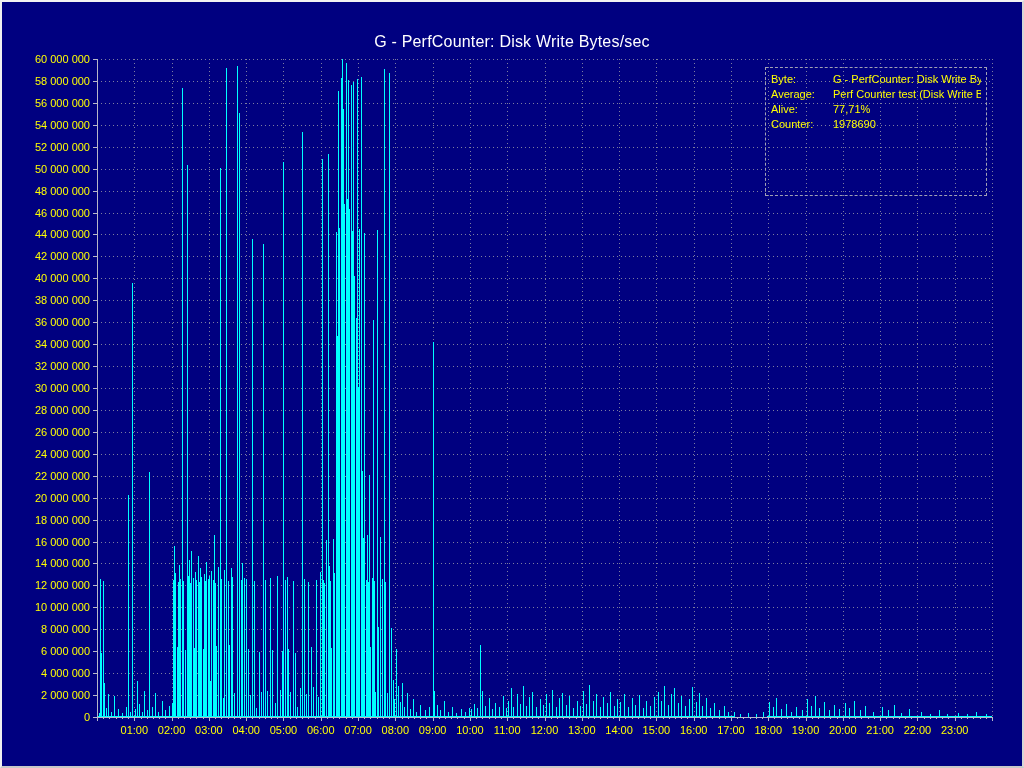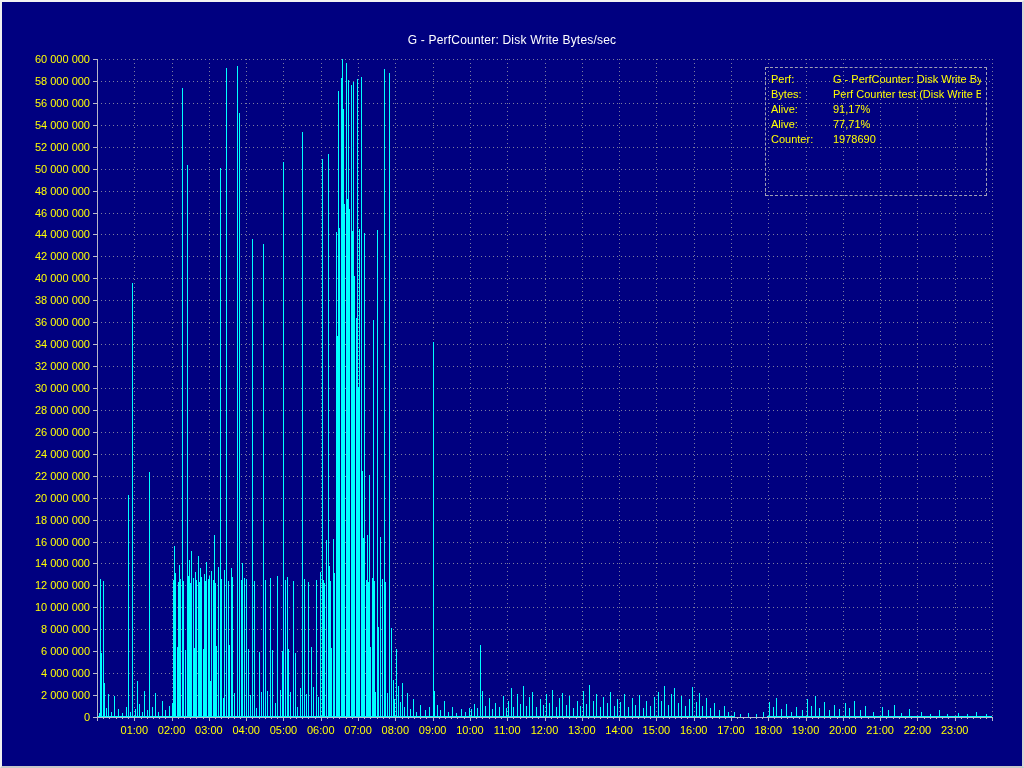--- a/index.html
+++ b/index.html
@@ -4,21 +4,21 @@
 <style>
   html,body{margin:0;padding:0;background:#000080;overflow:hidden;}
   .screen{
     position:relative;width:1024px;height:768px;box-sizing:border-box;
     background:#000080;
     border:2px solid;border-color:#f2f2f2 #d6d6d6 #c8c8c8 #efefef;
     font-family:"Liberation Sans",sans-serif;
   }
   .chart-title{
     position:absolute;top:31px;left:0;width:100%;
-    text-align:center;color:#ffffff;font-size:12px;letter-spacing:0.2px;
+    text-align:center;color:#ffffff;font-size:16px;letter-spacing:0.2px;
     z-index:3;
   }
   #chart-svg{position:absolute;left:0;top:0;width:1020px;height:764px;z-index:1;}
   #chart-svg text{font-family:"Liberation Sans",sans-serif;}
   .legend{
     position:absolute;left:763px;top:65px;width:222px;height:129px;
     box-sizing:border-box;border:1px dashed #a2a2b4;
     padding:4px 5px;z-index:4;overflow:hidden;
   }
   .legend-row{
@@ -639,27 +639,24 @@
         <text x="803.5416666666666" y="732">19:00</text>
         <text x="840.8333333333334" y="732">20:00</text>
         <text x="878.125" y="732">21:00</text>
         <text x="915.4166666666666" y="732">22:00</text>
         <text x="952.7083333333334" y="732">23:00</text>
       </g>
     </svg>
 
   <div class="legend">
     <div class="legend-row">
-      <span class="legend-label">Perf:</span><span class="legend-value">G - PerfCounter: Disk Write Bytes</span>
+      <span class="legend-label">Byte:</span><span class="legend-value">G - PerfCounter: Disk Write Bytes</span>
     </div>
     <div class="legend-row">
-      <span class="legend-label">Bytes:</span><span class="legend-value">Perf Counter test (Disk Write Byte</span>
-    </div>
-    <div class="legend-row">
-      <span class="legend-label">Alive:</span><span class="legend-value">91,17%</span>
+      <span class="legend-label">Average:</span><span class="legend-value">Perf Counter test (Disk Write Byte</span>
     </div>
     <div class="legend-row">
       <span class="legend-label">Alive:</span><span class="legend-value">77,71%</span>
     </div>
     <div class="legend-row">
       <span class="legend-label">Counter:</span><span class="legend-value">1978690</span>
     </div>
   </div>
 
 </div>

